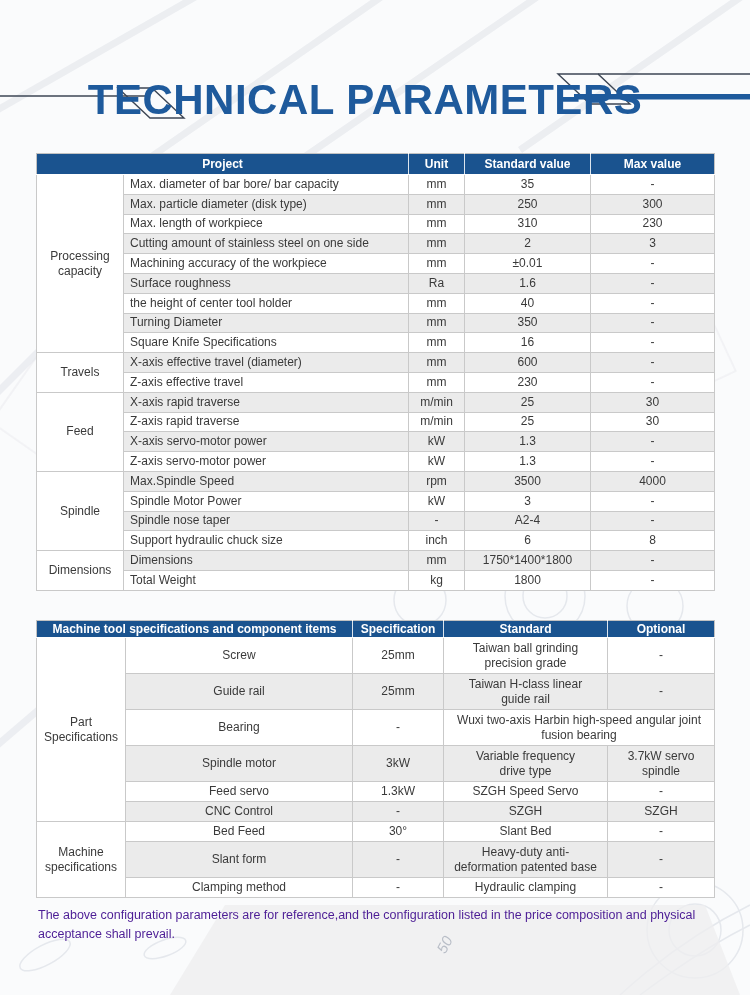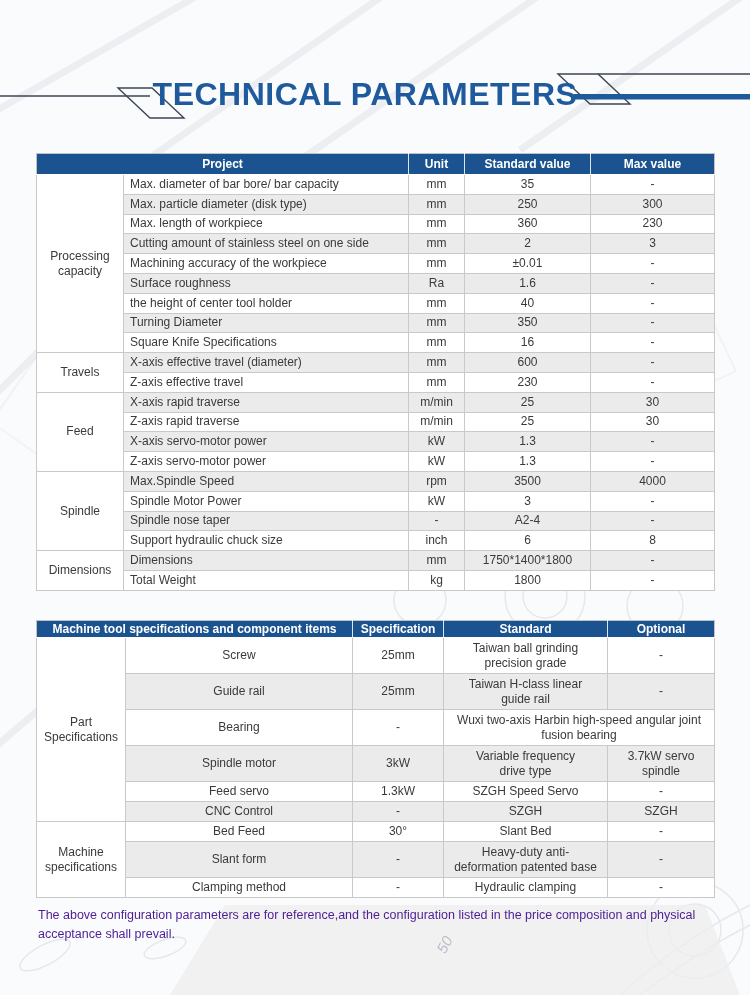--- a/index.html
+++ b/index.html
@@ -16,21 +16,21 @@
   .watermark {
     position:absolute; left:436px; top:936px; z-index:0;
     font-size:15px; color:#b9bec7; font-style:italic;
     transform:rotate(-62deg);
   }
   
   .title-decor { position:absolute; top:60px; left:0; z-index:1; }
   .page-title {
     position:absolute; top:76px; left:0; width:730px; z-index:2;
     text-align:center;
-    font-size:32px; font-weight:700; letter-spacing:.5px;
+    font-size:42px; font-weight:700; letter-spacing:.5px;
     color:var(--title-blue);
   }
   
   table {
     position:absolute; left:36px; z-index:2;
     width:678px; border-collapse:collapse; table-layout:fixed;
     background:#fff;
     border:1px solid #c2c2c2;
   }
   #t1 { top:153px; }
@@ -134,21 +134,21 @@
       </tr>
       <tr class="alt">
         <td class="proj">Max. particle diameter (disk type)</td>
         <td>mm</td>
         <td>250</td>
         <td>300</td>
       </tr>
       <tr>
         <td class="proj">Max. length of workpiece</td>
         <td>mm</td>
-        <td>360</td>
+        <td>310</td>
         <td>230</td>
       </tr>
       <tr class="alt">
         <td class="proj">Cutting amount of stainless steel on one side</td>
         <td>mm</td>
         <td>2</td>
         <td>3</td>
       </tr>
       <tr>
         <td class="proj">Machining accuracy of the workpiece</td>

